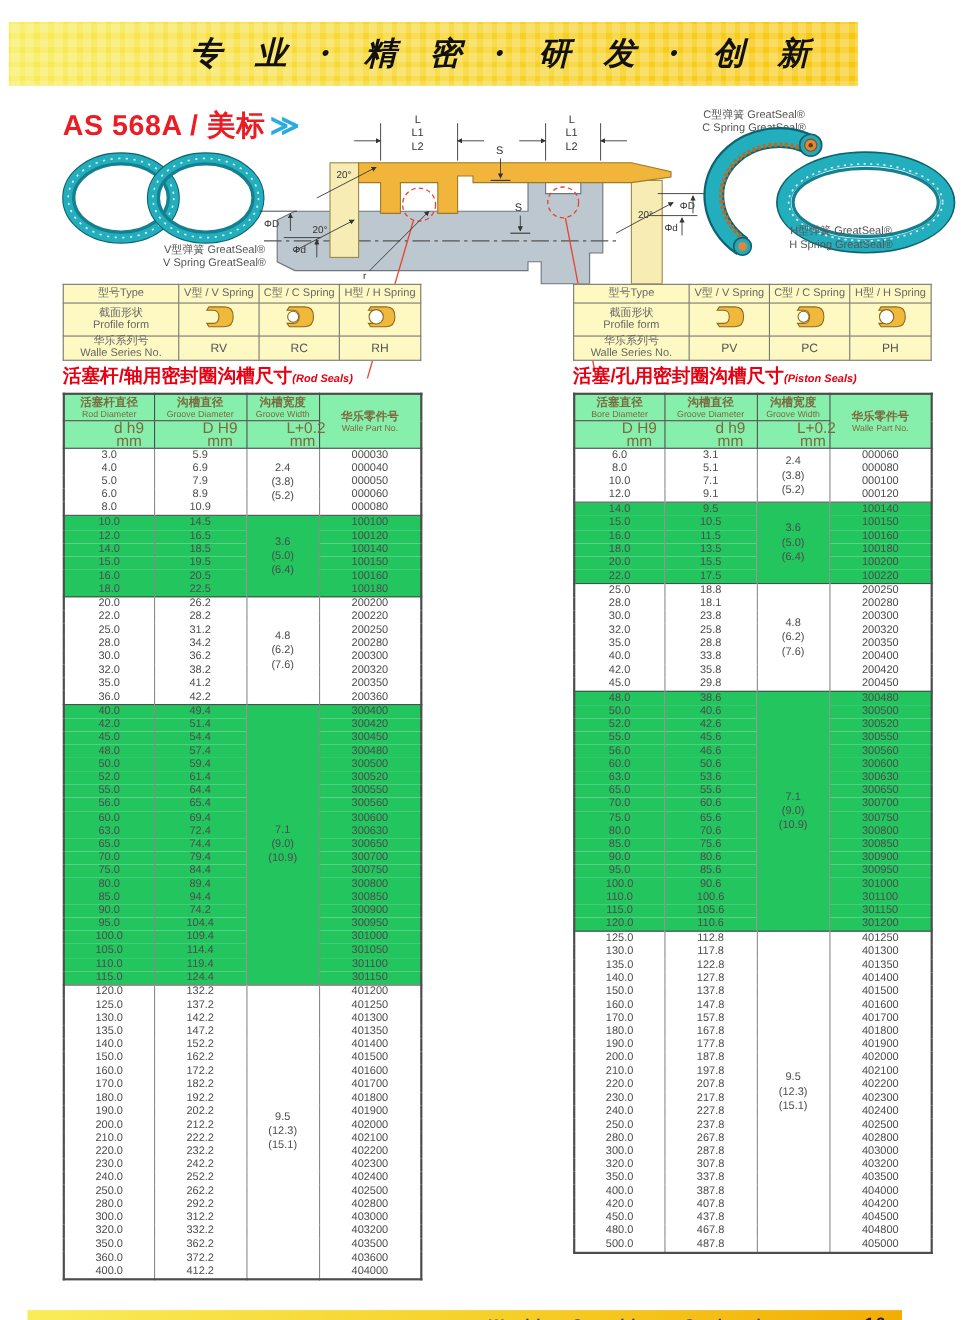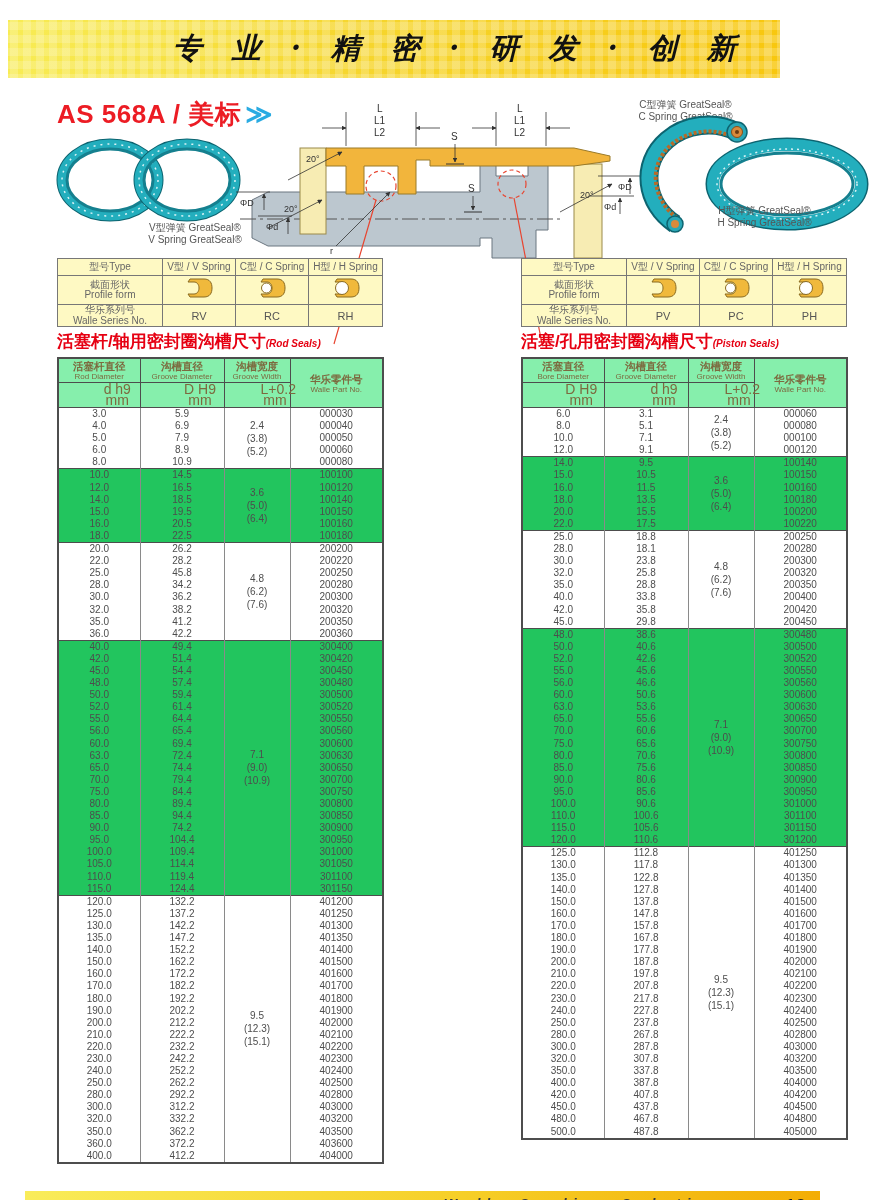--- a/index.html
+++ b/index.html
@@ -388,21 +388,21 @@
         </td>
         <td>200200</td>
       </tr>
       <tr>
         <td>22.0</td>
         <td>28.2</td>
         <td>200220</td>
       </tr>
       <tr>
         <td>25.0</td>
-        <td>45.8</td>
+        <td>31.2</td>
         <td>200250</td>
       </tr>
       <tr>
         <td>28.0</td>
         <td>34.2</td>
         <td>200280</td>
       </tr>
       <tr>
         <td>30.0</td>
         <td>36.2</td>

